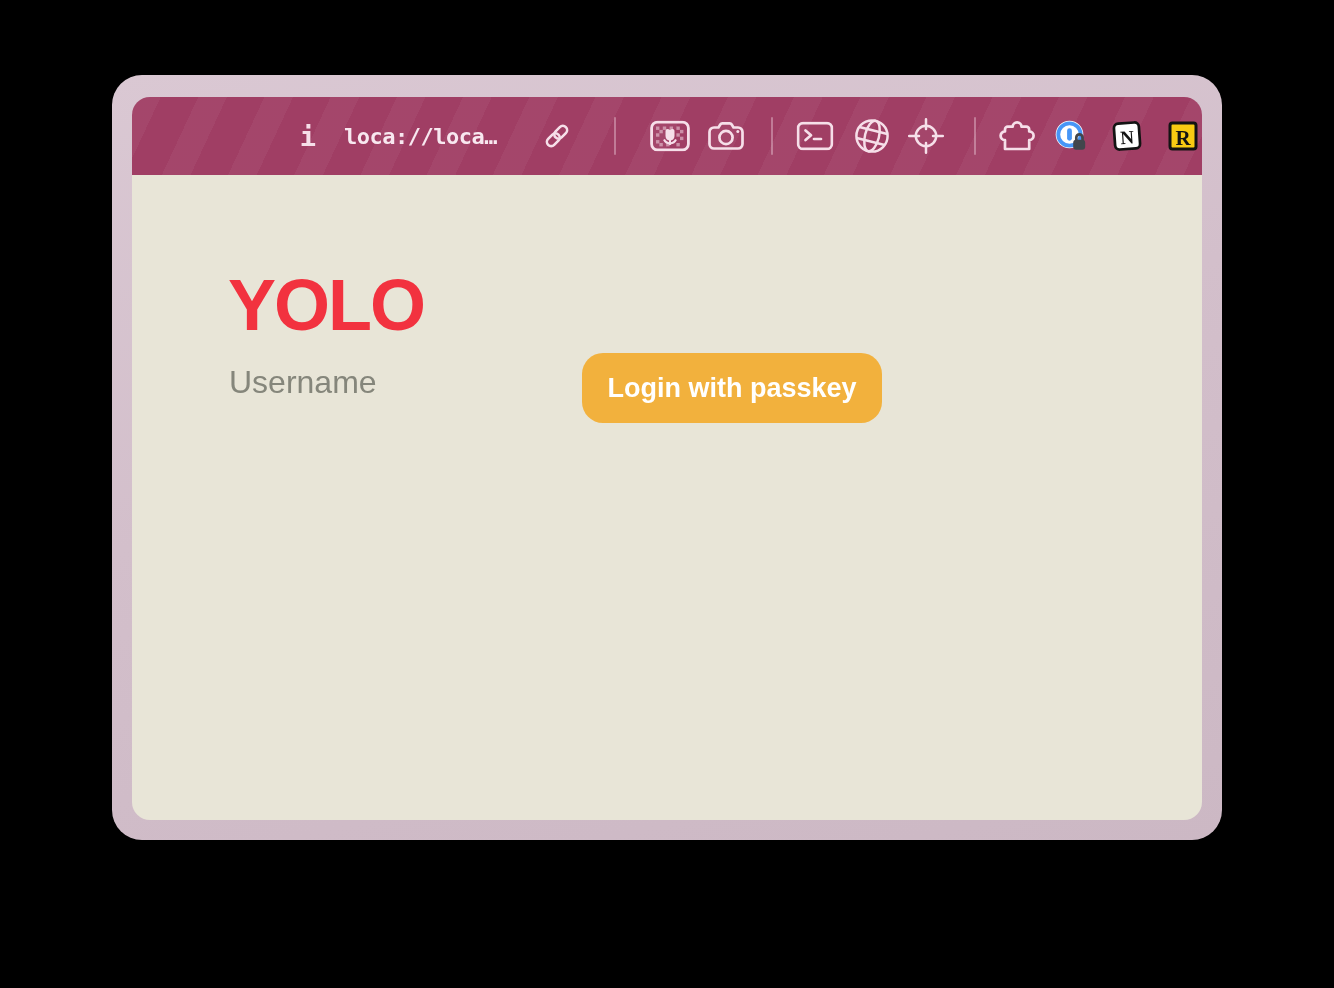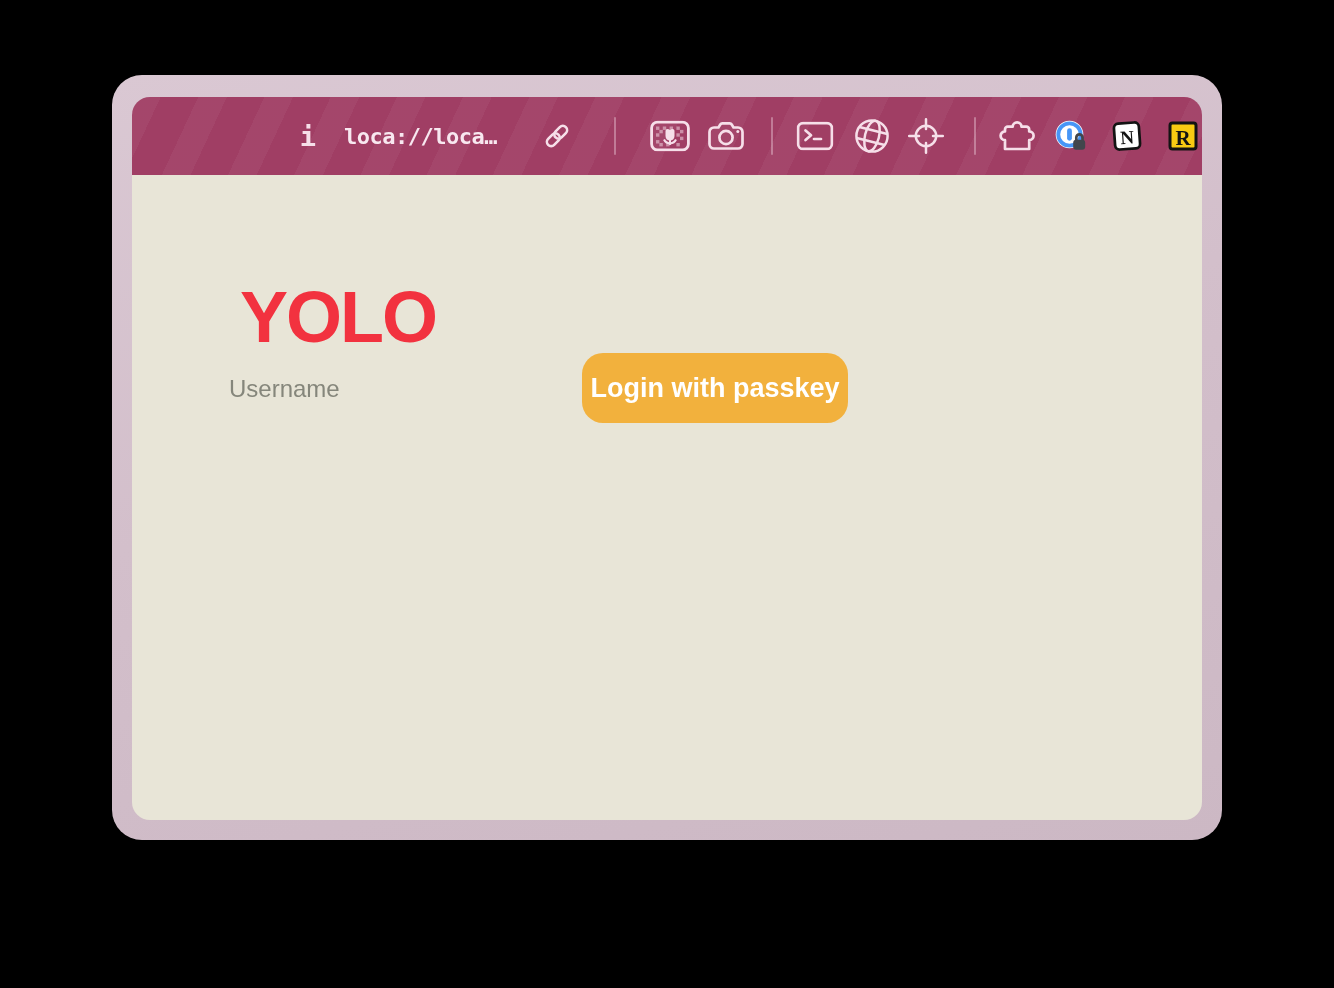--- a/index.html
+++ b/index.html
@@ -11,26 +11,26 @@
   .chrome{width:100%;height:100%;border-radius:18px;overflow:hidden;display:flex;flex-direction:column;}
   .toolbar{position:relative;height:78px;flex:0 0 78px;background-color:#a03e64;
     background-image:repeating-linear-gradient(115deg,rgba(255,255,255,0.045) 0 26px,rgba(255,255,255,0) 26px 60px);}
   .tb{position:absolute;top:50%;transform:translate(-50%,-50%);display:flex;align-items:center;justify-content:center;}
   .tb svg{display:block;}
   .tb-info{font-family:"DejaVu Sans Mono",monospace;font-weight:bold;font-size:27px;color:#f6dfe9;}
   .tb-url{transform:translate(0,-50%);font-family:"DejaVu Sans Mono",monospace;font-weight:bold;
     font-size:22px;letter-spacing:-0.5px;color:#f8e8f0;white-space:nowrap;}
   .tb-divider{width:2px;height:38px;background:rgba(246,223,233,0.38);border-radius:1px;}
   .content{position:relative;flex:1;background:#e8e5d7;}
-  .page-title{position:absolute;left:96px;top:94px;margin:12px;font-size:72px;line-height:1;
+  .page-title{position:absolute;left:96px;top:94px;margin:0;font-size:72px;line-height:1;
     font-weight:700;letter-spacing:-2px;color:#f2323f;}
   .username-input{position:absolute;left:97px;top:189px;width:330px;border:none;outline:none;
-    background:transparent;font-family:"Liberation Sans",sans-serif;font-size:24px;color:#6b6c61;padding:0;margin-top:11px;}
+    background:transparent;font-family:"Liberation Sans",sans-serif;font-size:32px;color:#6b6c61;padding:0;}
   .username-input::placeholder{color:#85867b;opacity:1;}
-  .login-btn{position:absolute;left:450px;top:178px;width:266px;height:70px;border:none;
+  .login-btn{position:absolute;left:450px;top:178px;width:300px;height:70px;border:none;
     border-radius:21px;background:#f2b13d;cursor:pointer;display:flex;align-items:center;justify-content:center;text-align:center;}
   .login-btn span{font-family:"Liberation Sans",sans-serif;font-size:27px;font-weight:700;color:#ffffff;}
 </style>
 </head>
 <body>
 
 <div class="desktop">
   <div class="window">
     <div class="chrome">
 

